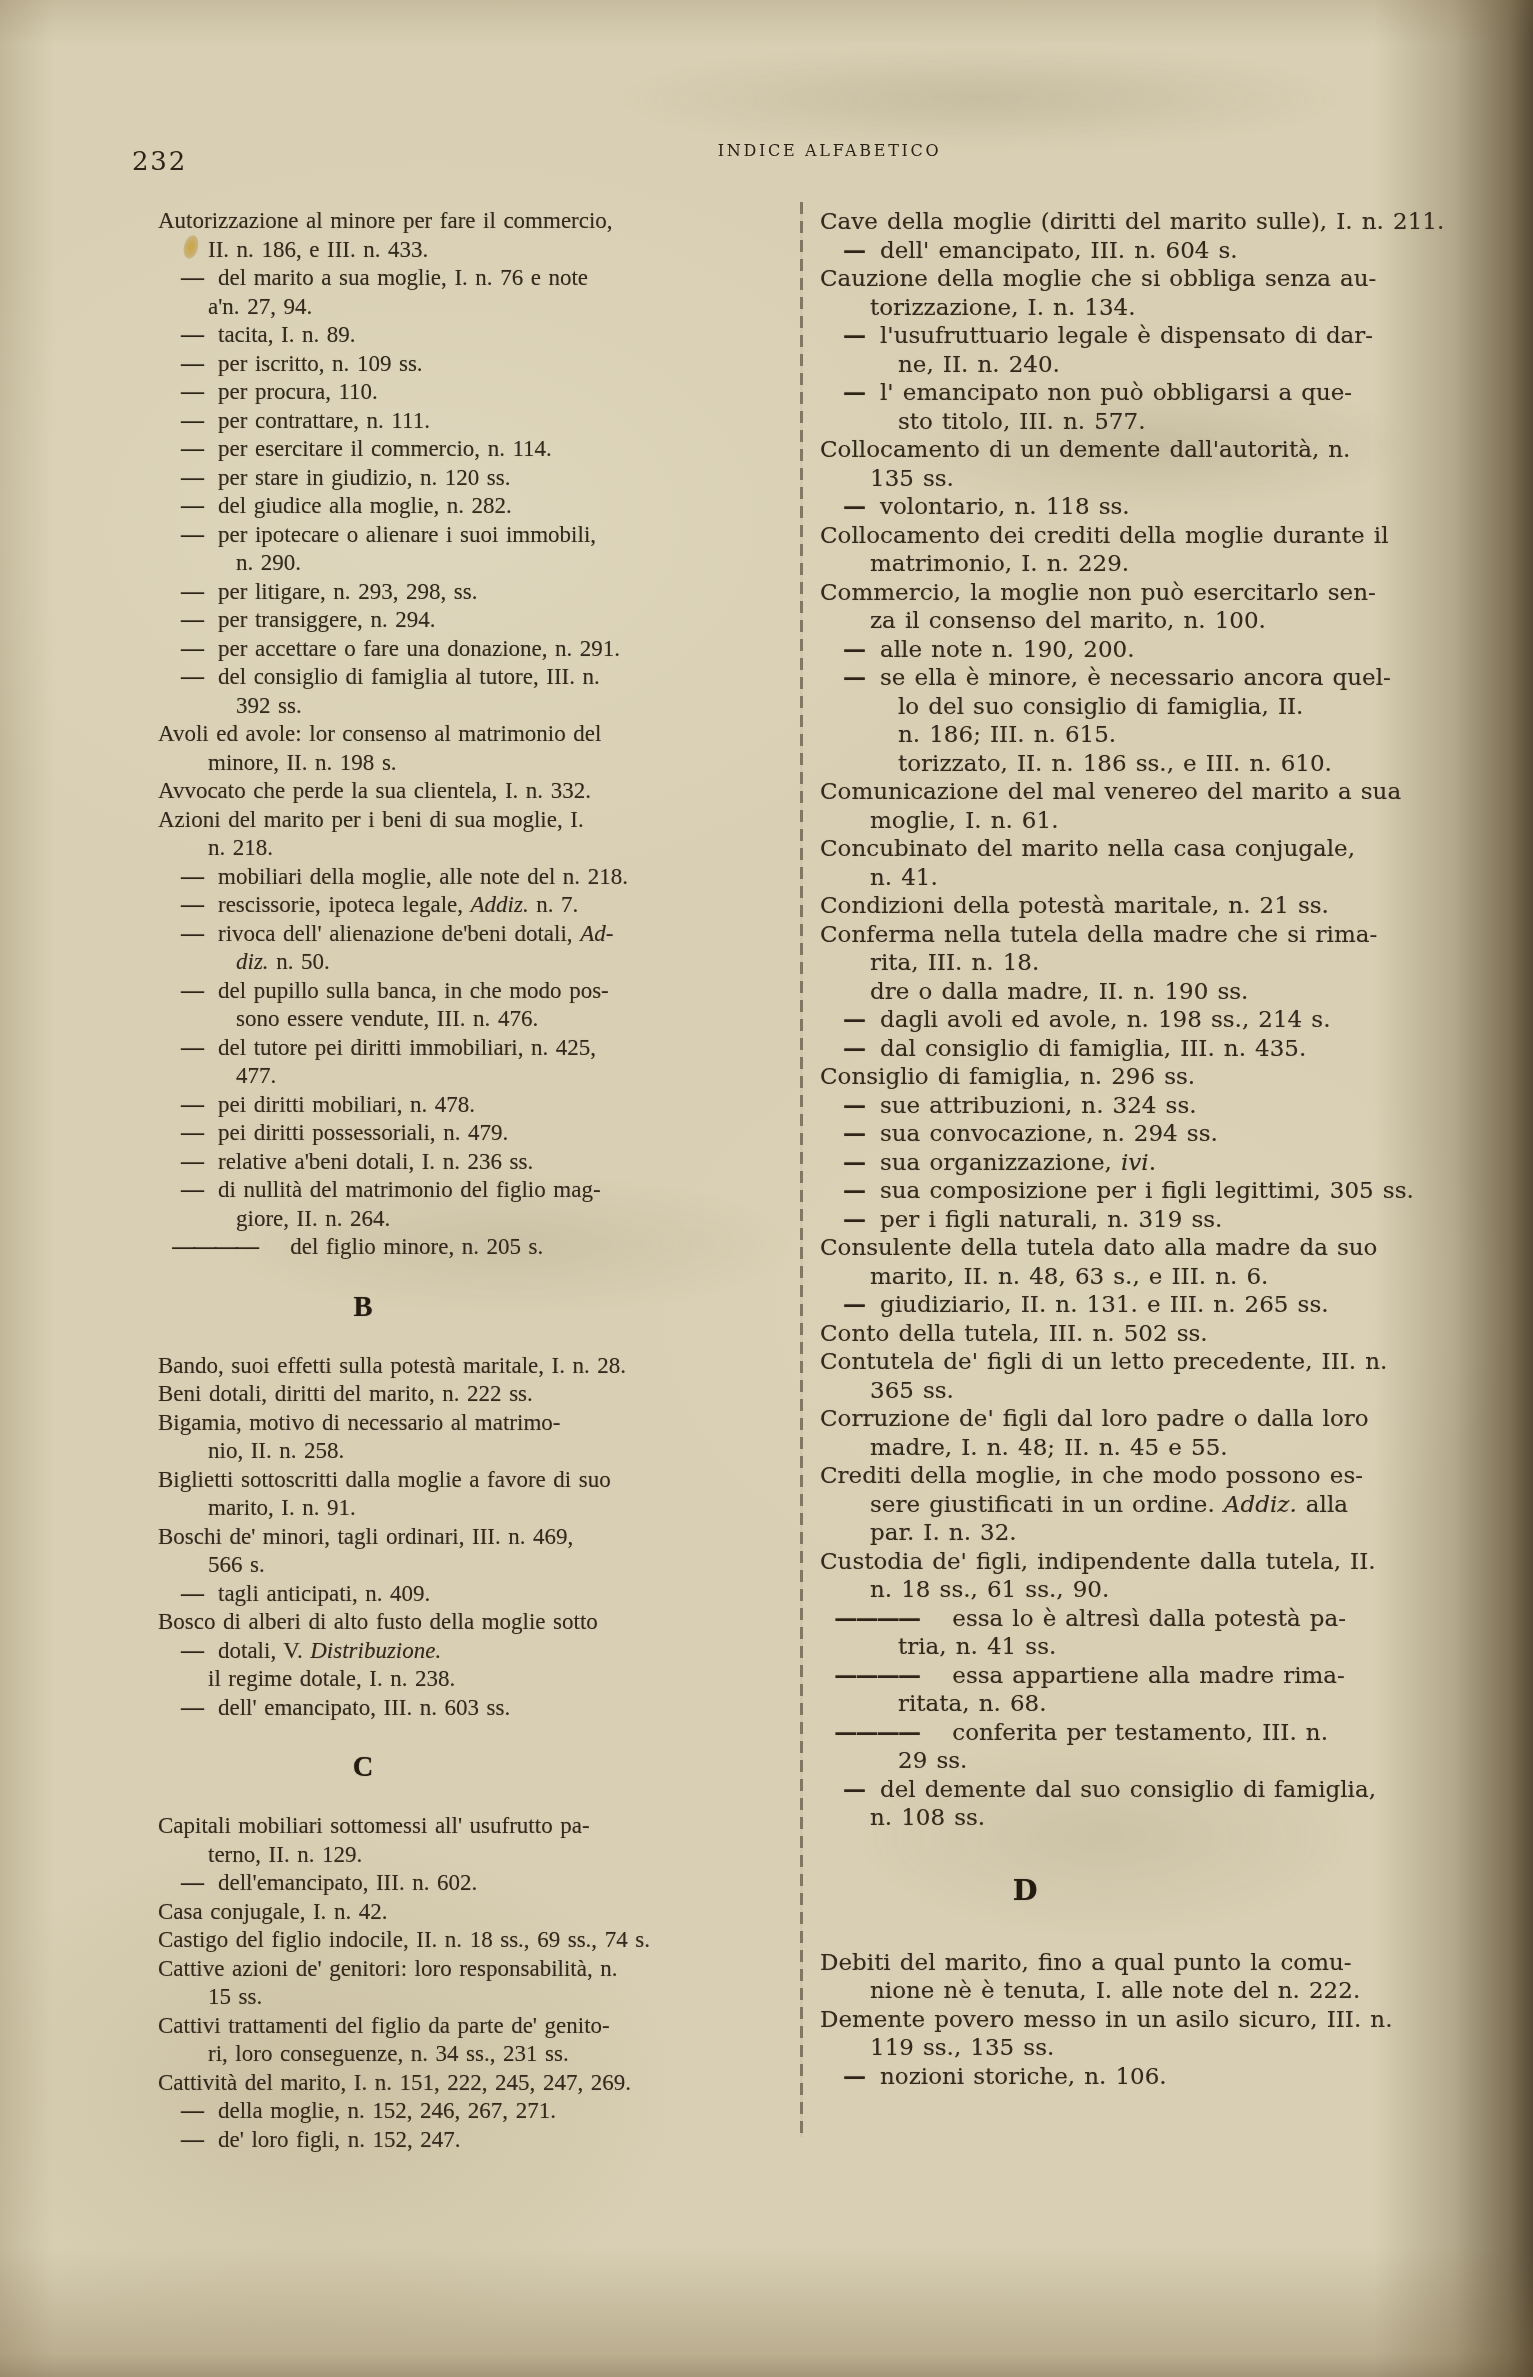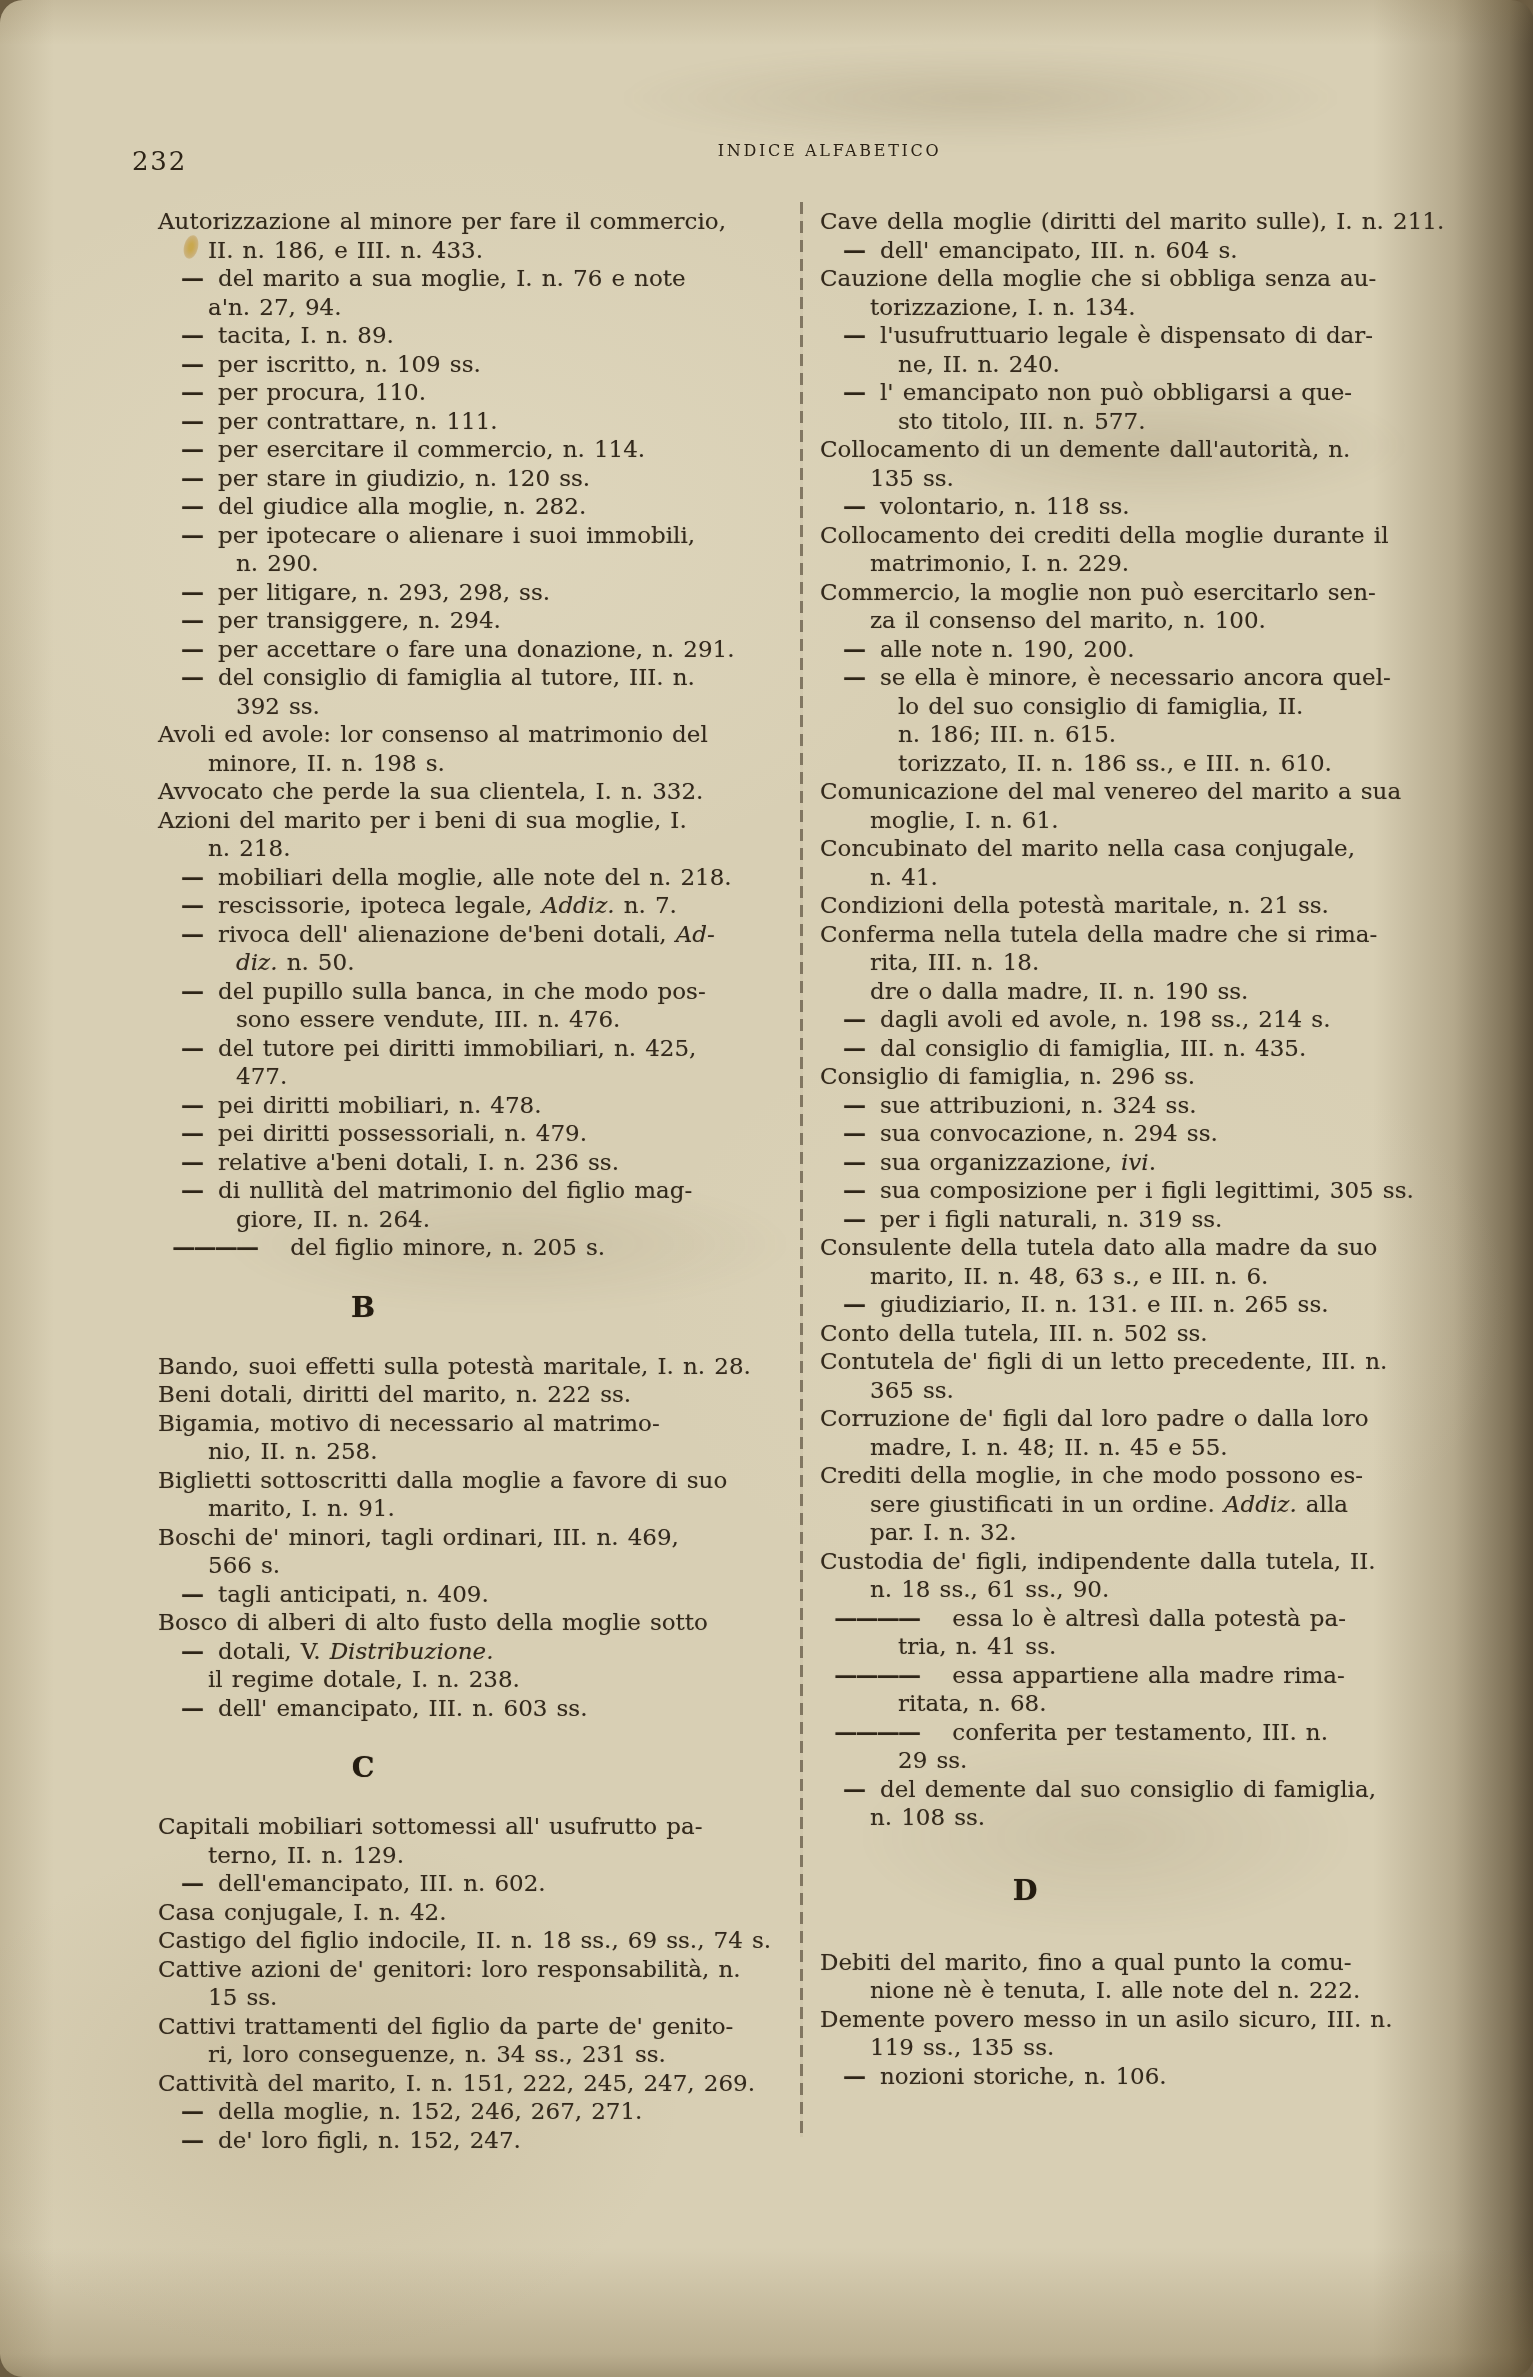--- a/index.html
+++ b/index.html
@@ -9,39 +9,38 @@
     color:#33291c;
     background:
       radial-gradient(ellipse 803px 535px at 28% 22%, rgba(235,228,205,.35), rgba(235,228,205,0) 70%),
       radial-gradient(ellipse 624px 446px at 70% 55%, rgba(228,220,196,.28), rgba(228,220,196,0) 70%),
       radial-gradient(ellipse 535px 375px at 20% 88%, rgba(150,128,86,.18), rgba(150,128,86,0) 70%),
       linear-gradient(to right, rgba(120,100,62,.22) 0px, rgba(120,100,62,0) 54px),
       linear-gradient(to bottom, rgba(130,110,70,.20) 0px, rgba(130,110,70,0) 45px),
       linear-gradient(to bottom, rgba(120,100,60,0) 2247px, rgba(120,100,60,.30) 2354px, rgba(100,82,48,.45) 2377px),
       linear-gradient(to right, rgba(90,72,42,0) 1373px, rgba(96,78,46,.30) 1454px, rgba(70,55,30,.62) 1509px, rgba(52,40,22,.80) 1534px),
       #d8cfb4;
-    border-radius: 23px;
   }
   .ghost{position:absolute;filter:blur(6.2px);border-radius:50%;pointer-events:none;}
   .g1{left:615px;top:49px;width:731px;height:98px;background:radial-gradient(ellipse, rgba(108,92,58,.16), rgba(108,92,58,0) 70%);}
   .g2{left:910px;top:383px;width:499px;height:125px;background:radial-gradient(ellipse, rgba(108,92,58,.15), rgba(108,92,58,0) 70%);}
   .g3{left:223px;top:1177px;width:571px;height:134px;background:radial-gradient(ellipse, rgba(108,92,58,.11), rgba(108,92,58,0) 70%);}
   .g4{left:856px;top:1739px;width:499px;height:196px;background:radial-gradient(ellipse, rgba(108,92,58,.10), rgba(108,92,58,0) 70%);}
   .spot{
     position:absolute;left:184px;top:235px;width:14.3px;height:24px;border-radius:50%;
     background:radial-gradient(ellipse, #c9a84e 20%, rgba(190,150,70,.55) 60%, rgba(190,150,70,0) 100%);
     transform:rotate(14deg);
   }
   .page-number{position:absolute;left:132px;top:146px;font-size:26px;letter-spacing:1.8px;color:#2d2417;}
   .page-title{
     position:absolute;left:660px;top:141px;width:339px;text-align:center;
     font-size:16px;letter-spacing:2.7px;color:#2b2216;font-weight:500;white-space:nowrap;
   }
   .col{position:absolute;top:207px;font-size:23px;word-spacing:1.8px;text-shadow:0 0 0.9px rgba(56,44,26,.35);}
-  .col-left{left:158px;width:624px;}
+  .col-left{left:158px;width:624px;font-family:Liberation Serif, serif;}
   .col-right{left:820px;width:637px;}
   .line{height:28.5px;line-height:28.5px;white-space:nowrap;}
   .line.c{padding-left:50px;}
   .line.c2{padding-left:78px;}
   .line.h{height:30px;line-height:30px;margin:30px 0;width:410px;text-align:center;
           font-weight:bold;font-size:28.5px;color:#241c10;text-shadow:0 0 0.9px rgba(30,22,10,.6);}
   .line.hbig{margin:43px 0 43px;}
   .pfx{display:inline-block;font-weight:bold;letter-spacing:-1.8px;color:#2e2518;}
   .line.s > .pfx{margin-left:23px;width:37px;}
   .line.d > .pfx{margin-left:14.3px;width:118px;}

